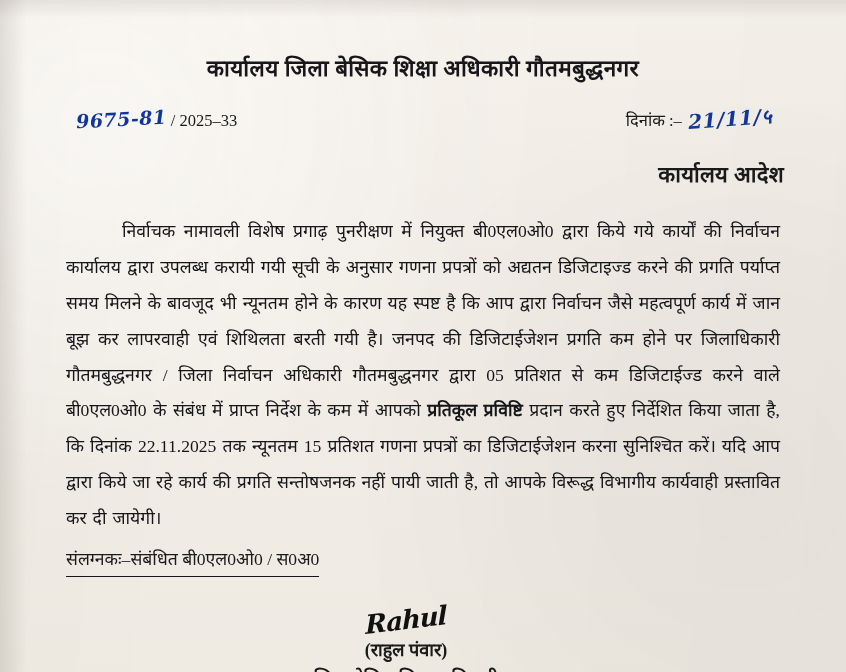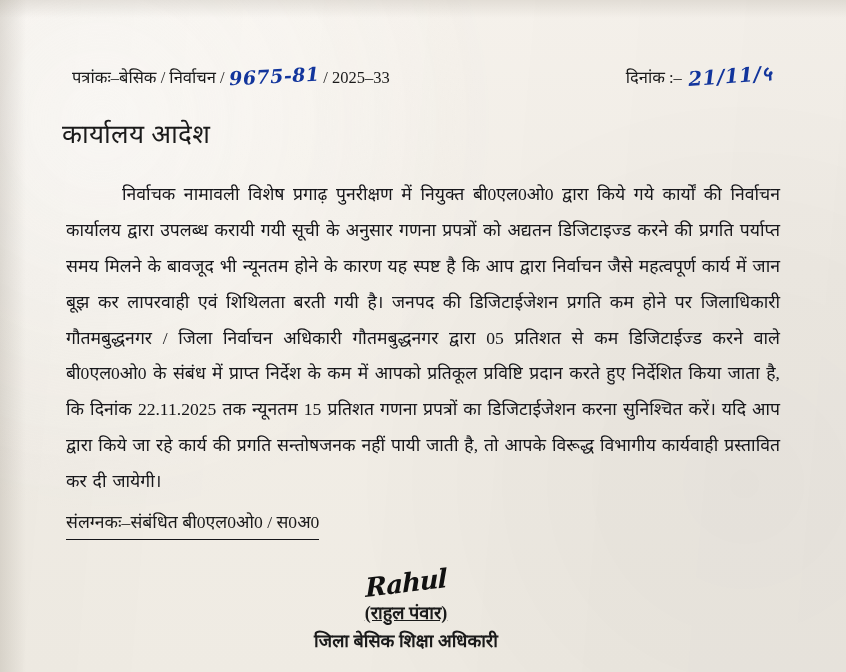--- a/index.html
+++ b/index.html
@@ -77,41 +77,41 @@
     color: #12359c;
     font-style: italic;
     font-size: 20px;
     font-weight: bold;
     transform: rotate(-4deg);
     display: inline-block;
     margin-left: 6px;
     letter-spacing: 0.5px;
   }
   .subject {
-    text-align: left;
-    font-size: 26px;
-    font-weight: normal;
+    text-align: right;
+    font-size: 22px;
+    font-weight: bold;
     margin: 26px 0 0 0;
     letter-spacing: 0.3px;
   }
   .body-text {
     margin: 26px 4px 0 4px;
     font-size: 17.6px;
     line-height: 2.04;
     text-align: justify;
     text-justify: inter-word;
     word-spacing: 1.5px;
     color: #16161a;
   }
   .body-text .indent {
     display: inline-block;
     width: 56px;
   }
   .emph {
-    font-weight: normal;
+    font-weight: bold;
   }
   .enclosure {
     margin: 8px 4px 0 4px;
     font-size: 17.6px;
     display: inline-block;
     border-bottom: 1.6px solid #16161a;
     padding-bottom: 3px;
     line-height: 1.6;
   }
   .sign-block {
@@ -131,21 +131,20 @@
     color: #111111;
     transform: rotate(-7deg) skewX(-6deg);
     display: block;
     margin-bottom: 2px;
     letter-spacing: -1px;
   }
   .sign-name {
     font-size: 18px;
     font-weight: bold;
     margin-top: 2px;
-    text-decoration: underline;
   }
   .sign-desig1 {
     font-size: 18px;
     font-weight: bold;
     margin-top: 4px;
   }
   .edge-shadow-left {
     position: absolute;
     top: 0; left: 0; bottom: 0; width: 26px;
     background: linear-gradient(90deg, rgba(120,110,95,0.18), rgba(120,110,95,0));
@@ -163,24 +162,24 @@
 </head>
 <body>
 
 <div class="page">
   <div class="paper-noise"></div>
   <div class="edge-shadow-left"></div>
   <div class="edge-shadow-top"></div>
 
   <div class="content">
 
+    <div class="doc-title">कार्यालय जिला बेसिक शिक्षा अधिकारी गौतमबुद्धनगर</div>
 
     <div class="meta-row">
       <div class="meta-left">
-        <span class="meta-label">पत्रांकः–बेसिक / निर्वाचन /</span>
         <span class="hand">9675-81</span>
         <span class="meta-label">/ 2025–33</span>
       </div>
       <div class="meta-right">
         <span class="meta-label">दिनांक :–</span>
         <span class="hand-date">21/11/५</span>
       </div>
     </div>
 
     <div class="subject">कार्यालय आदेश</div>

